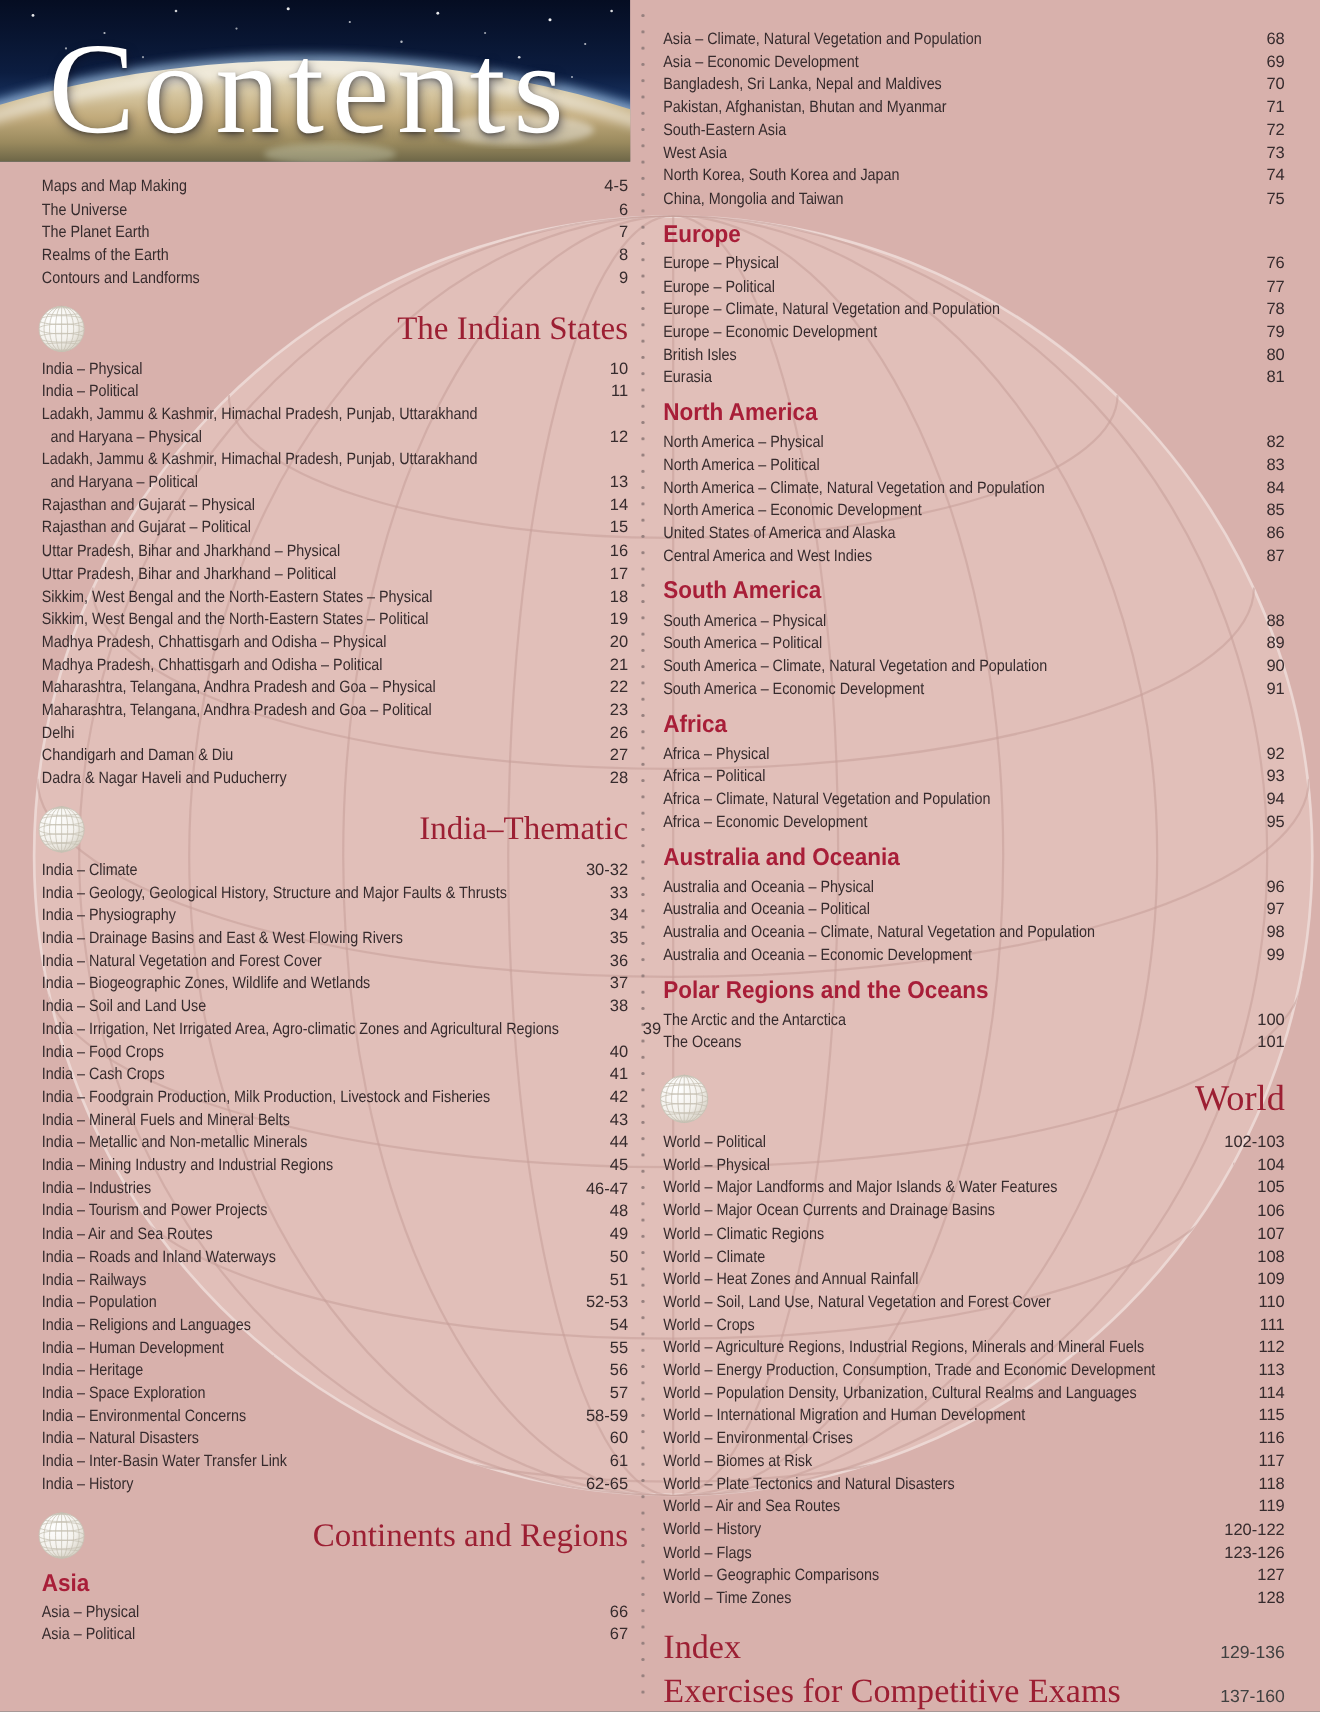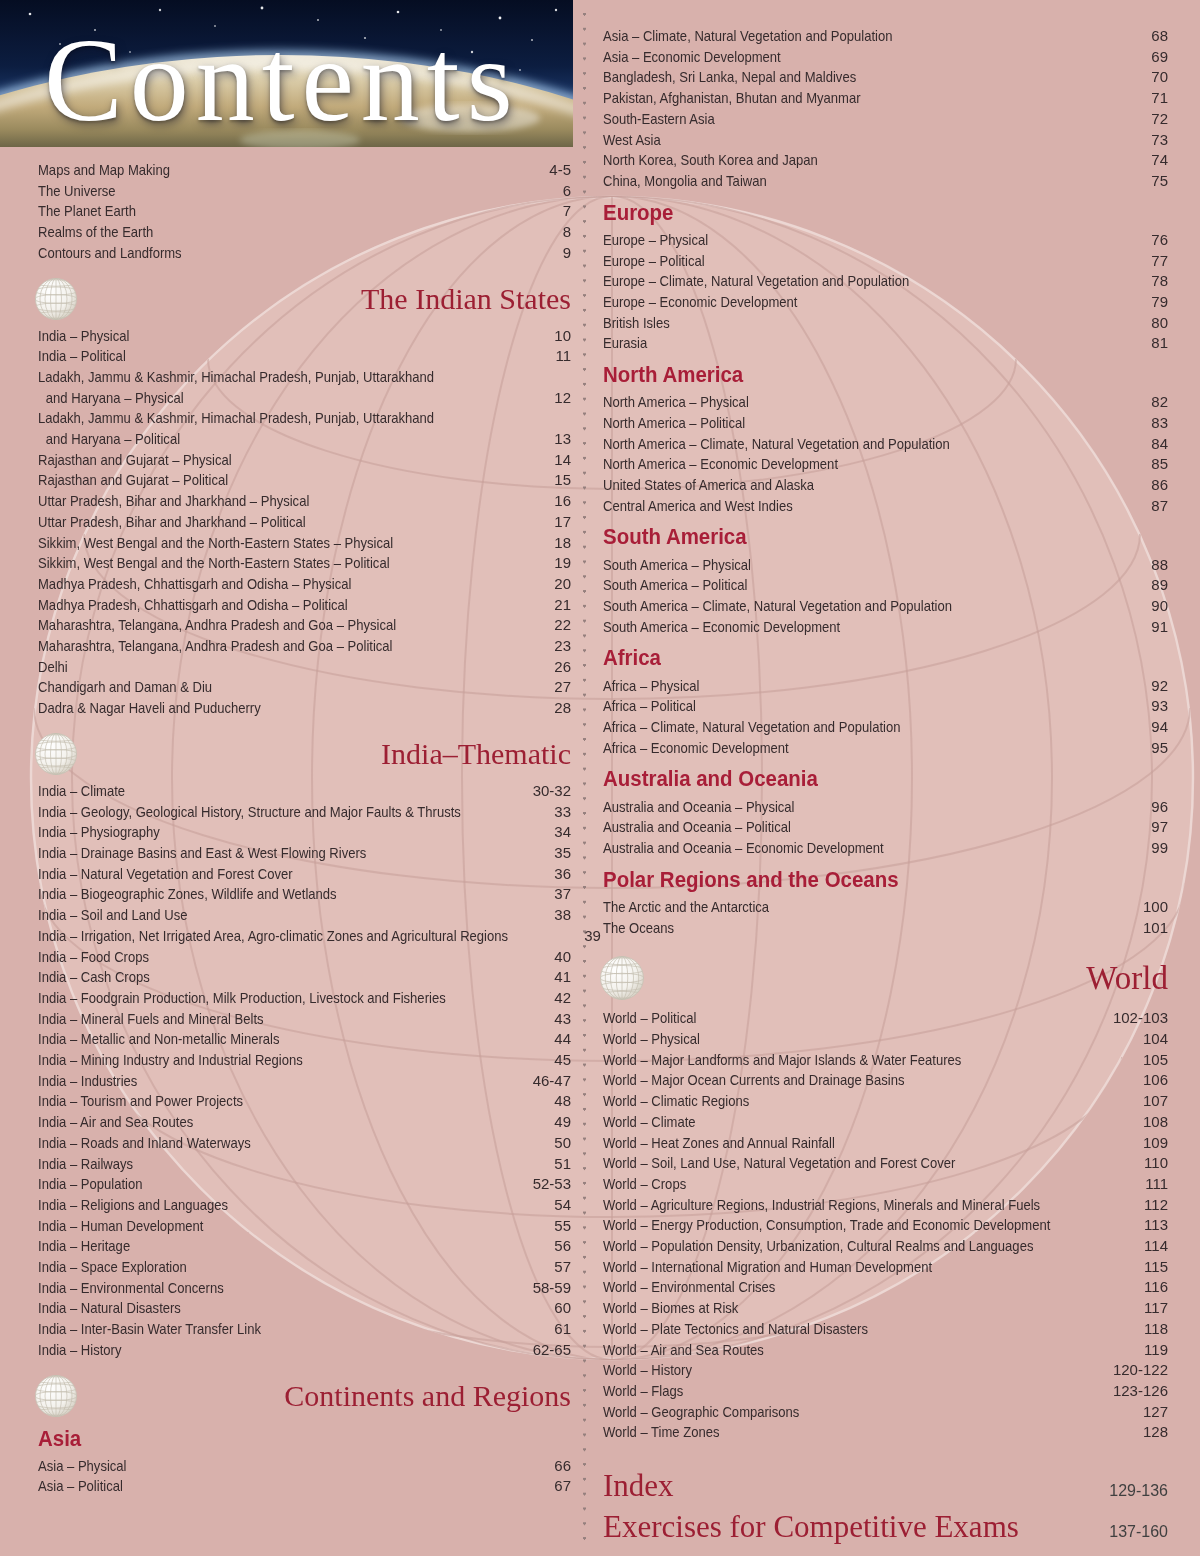--- a/index.html
+++ b/index.html
@@ -43,21 +43,21 @@
   .sechead .sectitle{font-family:"Liberation Serif",serif;font-size:30px;line-height:1;color:#9c1f33;}
   .sechead.world{margin:17px 0 7px -4px;}
   .sechead.world .globe{width:46px;height:46px;}
   .sechead.world .sectitle{font-size:33px;}
   
   .subhead{
     font-weight:bold;font-size:22px;line-height:1.1;color:#a81e38;
     margin:9px 0 5px;transform:scaleX(.93);transform-origin:0 50%;
   }
   
-  .bigrow{display:flex;align-items:baseline;margin-top:25px;}
+  .bigrow{display:flex;align-items:baseline;margin-top:15px;}
   .bigrow + .bigrow{margin-top:5px;}
   .bigrow .biglbl{flex:1;font-family:"Liberation Serif",serif;font-size:31px;line-height:1.15;color:#9c1f33;}
   .bigrow .bigpg{font-size:16px;color:#404040;white-space:nowrap;}
 </style>
 </head>
 <body>
 
 <div class="page">
 
   <svg class="watermark" viewBox="0 0 1200 1556" aria-hidden="true">
@@ -631,20 +631,24 @@
         <li class="row">
           <span class="lbl">Australia and Oceania – Physical</span>
           <span class="pg">96</span>
         </li>
 
         <li class="row">
           <span class="lbl">Australia and Oceania – Political</span>
           <span class="pg">97</span>
         </li>
 
+        <li class="row">
+          <span class="lbl">Australia and Oceania – Climate, Natural Vegetation and Population</span>
+          <span class="pg">98</span>
+        </li>
 
         <li class="row">
           <span class="lbl">Australia and Oceania – Economic Development</span>
           <span class="pg">99</span>
         </li>
       </ul>
 
     <div class="subhead">Polar Regions and the Oceans</div>
     <ul class="rows">
 

